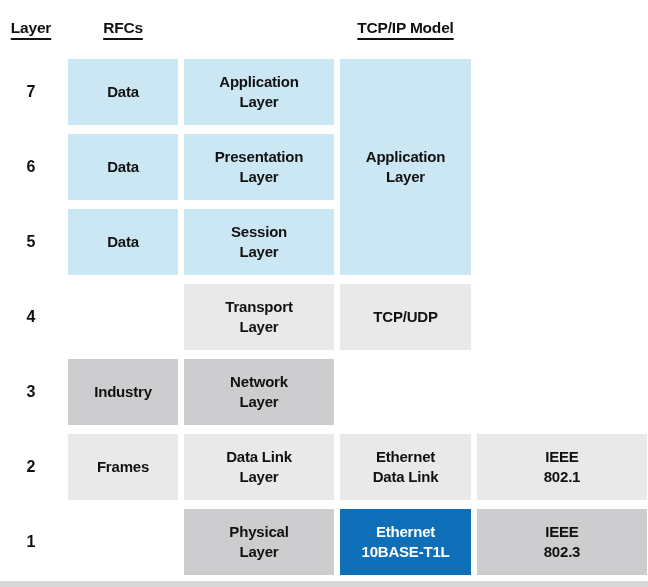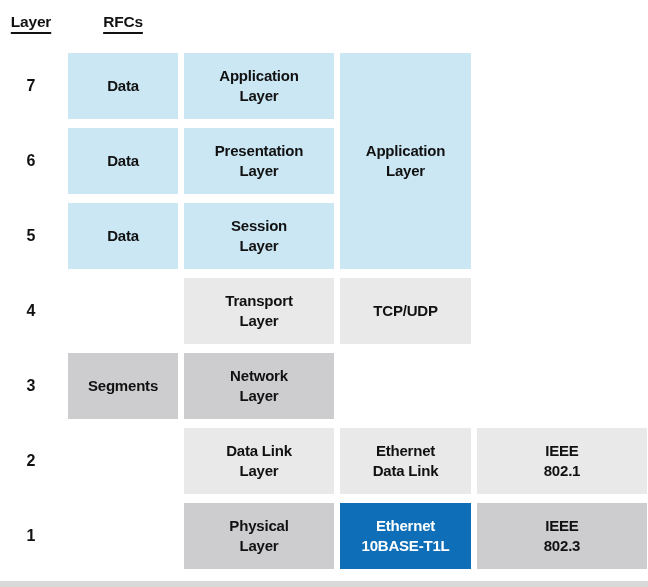--- a/index.html
+++ b/index.html
@@ -19,20 +19,21 @@
     position:relative;
     overflow:hidden;
     font-family:"Liberation Sans", sans-serif;
     color:var(--text);
   }
   .grid{
     display:grid;
     grid-template-columns:62px 110px 150px 131px 170px;
     grid-template-rows:44px repeat(7, 66px);
     gap:9px 6px;
+    padding-top:6px;
     width:648px;
   }
   .hdr{
     display:flex;align-items:center;justify-content:center;
     font-weight:700;font-size:15.5px;letter-spacing:-0.2px;
     text-decoration:underline;
     text-decoration-thickness:2px;
     text-underline-offset:5px;
   }
   .num{
@@ -56,20 +57,21 @@
     background:var(--bottom_bar);
   }
 </style>
 </head>
 <body>
 
 <div class="grid">
 
   <div class="hdr" style="grid-row:1;grid-column:1">Layer</div>
   <div class="hdr" style="grid-row:1;grid-column:2">RFCs</div>
+  <div class="hdr" style="grid-row:1;grid-column:4">TCP/IP Model</div>
 
   <div class="num" style="grid-row:2;grid-column:1">7</div>
   <div class="cell c-blue" style="grid-row:2;grid-column:2">Data</div>
   <div class="cell c-blue" style="grid-row:2;grid-column:3">Application
 Layer</div>
   <div class="cell c-blue" style="grid-row:2 / span 3;grid-column:4">Application
 Layer</div>
 
   <div class="num" style="grid-row:3;grid-column:1">6</div>
   <div class="cell c-blue" style="grid-row:3;grid-column:2">Data</div>
@@ -80,25 +82,26 @@
   <div class="cell c-blue" style="grid-row:4;grid-column:2">Data</div>
   <div class="cell c-blue" style="grid-row:4;grid-column:3">Session
 Layer</div>
 
   <div class="num" style="grid-row:5;grid-column:1">4</div>
   <div class="cell c-lg" style="grid-row:5;grid-column:3">Transport
 Layer</div>
   <div class="cell c-lg" style="grid-row:5;grid-column:4">TCP/UDP</div>
 
   <div class="num" style="grid-row:6;grid-column:1">3</div>
-  <div class="cell c-dg" style="grid-row:6;grid-column:2">Segments</div>
+  <div class="cell c-dg" style="grid-row:6;grid-column:2">Industry</div>
   <div class="cell c-dg" style="grid-row:6;grid-column:3">Network
 Layer</div>
 
   <div class="num" style="grid-row:7;grid-column:1">2</div>
+  <div class="cell c-lg" style="grid-row:7;grid-column:2">Frames</div>
   <div class="cell c-lg" style="grid-row:7;grid-column:3">Data Link
 Layer</div>
   <div class="cell c-lg" style="grid-row:7;grid-column:4">Ethernet
 Data Link</div>
   <div class="cell c-lg" style="grid-row:7;grid-column:5">IEEE
 802.1</div>
 
   <div class="num" style="grid-row:8;grid-column:1">1</div>
   <div class="cell c-dg" style="grid-row:8;grid-column:3">Physical
 Layer</div>

